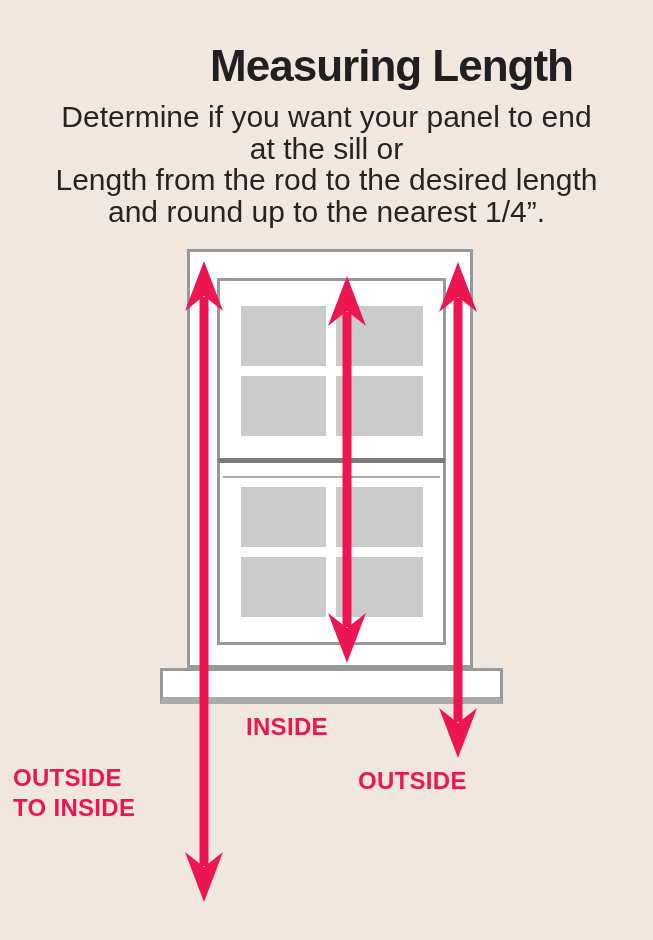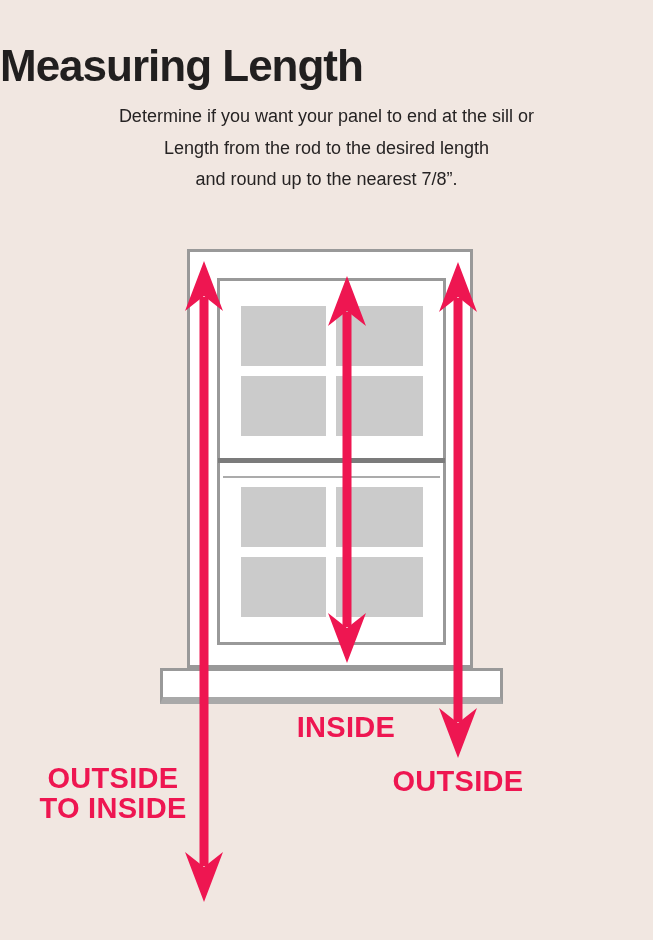--- a/index.html
+++ b/index.html
@@ -18,28 +18,28 @@
     background:var(--background,#f1e7e1);
   }
   .canvas{
     position:relative;
     width:653px;height:940px;
     background:var(--background,#f1e7e1);
     overflow:hidden;
   }
   .title{
     position:absolute;top:41px;left:0;width:573px;
-    text-align:left;
+    text-align:right;
     font-size:44px;font-weight:bold;letter-spacing:-1px;
     color:var(--text_dark,#211f1f);
   }
   .intro{
     position:absolute;top:101px;left:46px;width:561px;
     text-align:center;
-    font-size:18px;line-height:31.5px;
+    font-size:30px;line-height:31.5px;
     color:#262323;
   }
   
   .win-outer{
     position:absolute;left:187px;top:249px;width:286px;height:419px;
     background:#ffffff;border:3px solid var(--frame_border,#999999);
   }
   .win-inner{
     position:absolute;left:217px;top:278px;width:229px;height:367px;
     background:#ffffff;border:3px solid var(--frame_border,#999999);
@@ -72,40 +72,40 @@
   .arrows{
     position:absolute;left:0;top:0;width:653px;height:940px;
     color:var(--accent_pink,#ee1651);
     pointer-events:none;
   }
   .arrows line{stroke:currentColor;stroke-width:9px;}
   .arrows polygon{fill:currentColor;}
   
   .plabel{
     position:absolute;
-    font-size:29px;font-weight:bold;line-height:30px;
+    font-size:24px;font-weight:bold;line-height:30px;
     letter-spacing:0.3px;
     color:var(--accent_pink,#ee1651);
-    text-align:center;
+    text-align:left;
   }
   .label-inside{left:246px;top:712px;width:200px;}
   .label-outside{left:358px;top:766px;width:200px;}
   .label-outside-floor{left:13px;top:763px;width:200px;}
 </style>
 </head>
 <body>
 
 <div class="canvas">
 
   <h1 class="title">Measuring Length</h1>
 
   <div class="intro">
     <div>Determine if you want your panel to end at the sill or</div>
     <div>Length from the rod to the desired length</div>
-    <div>and round up to the nearest 7/8”.</div>
+    <div>and round up to the nearest 1/4”.</div>
   </div>
 
   <div>
     <div class="win-outer"></div>
     <div class="win-inner"></div>
 
     <div class="pane c1 r1"></div>
     <div class="pane c2 r1"></div>
     <div class="pane c1 r2"></div>
     <div class="pane c2 r2"></div>

